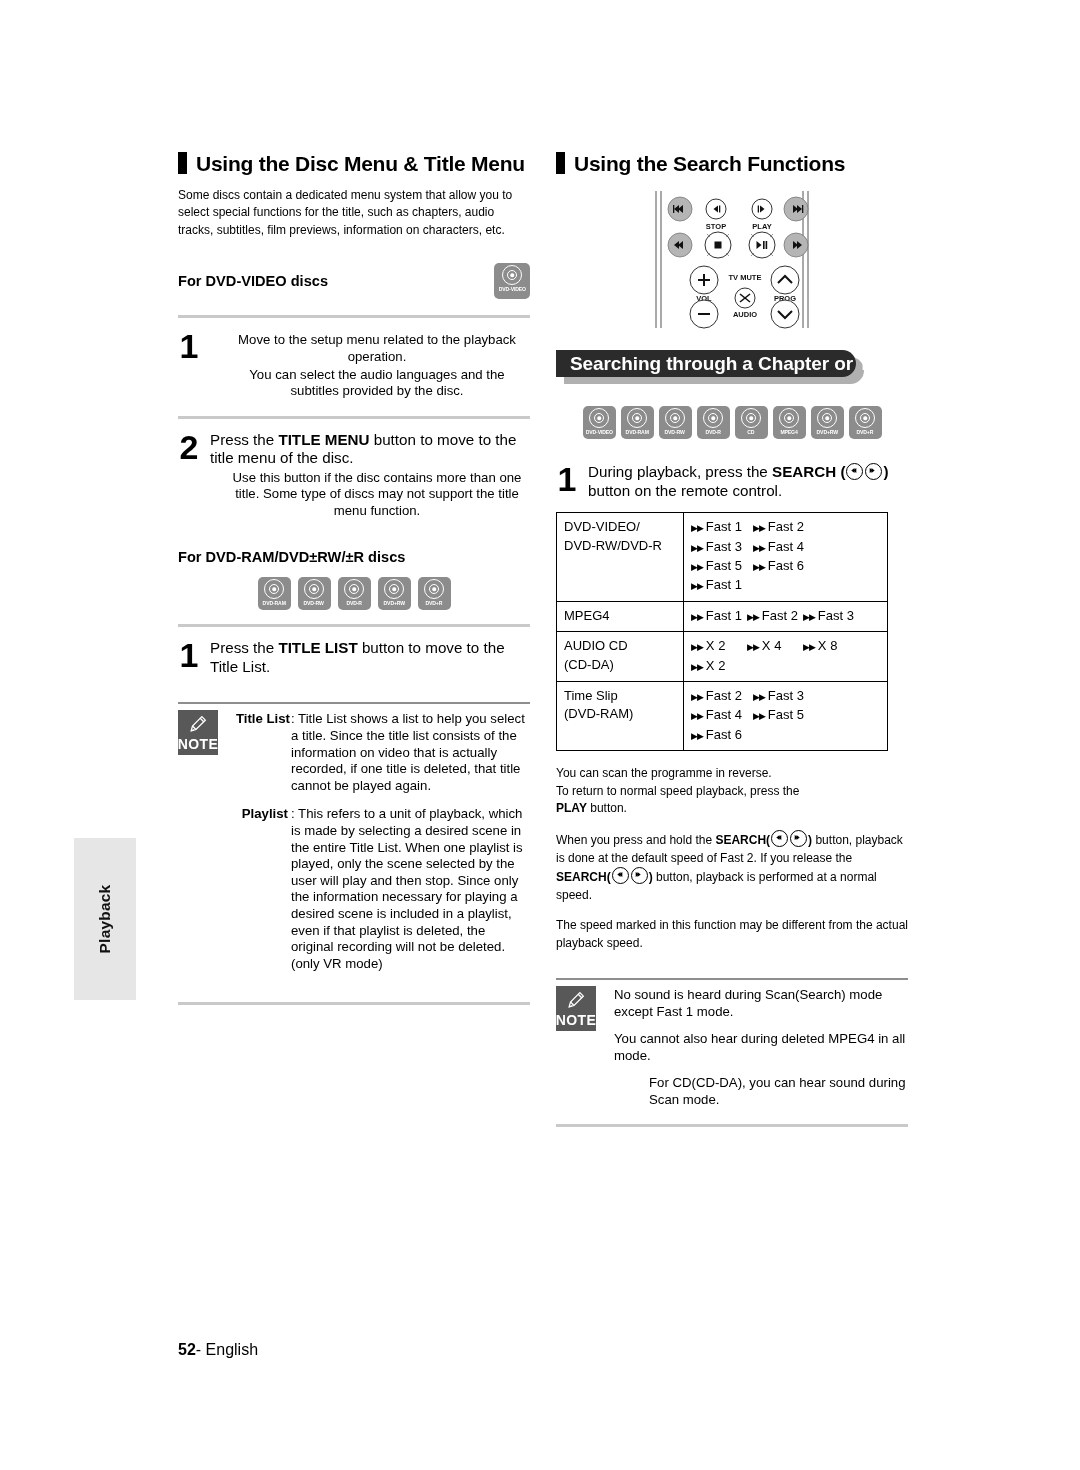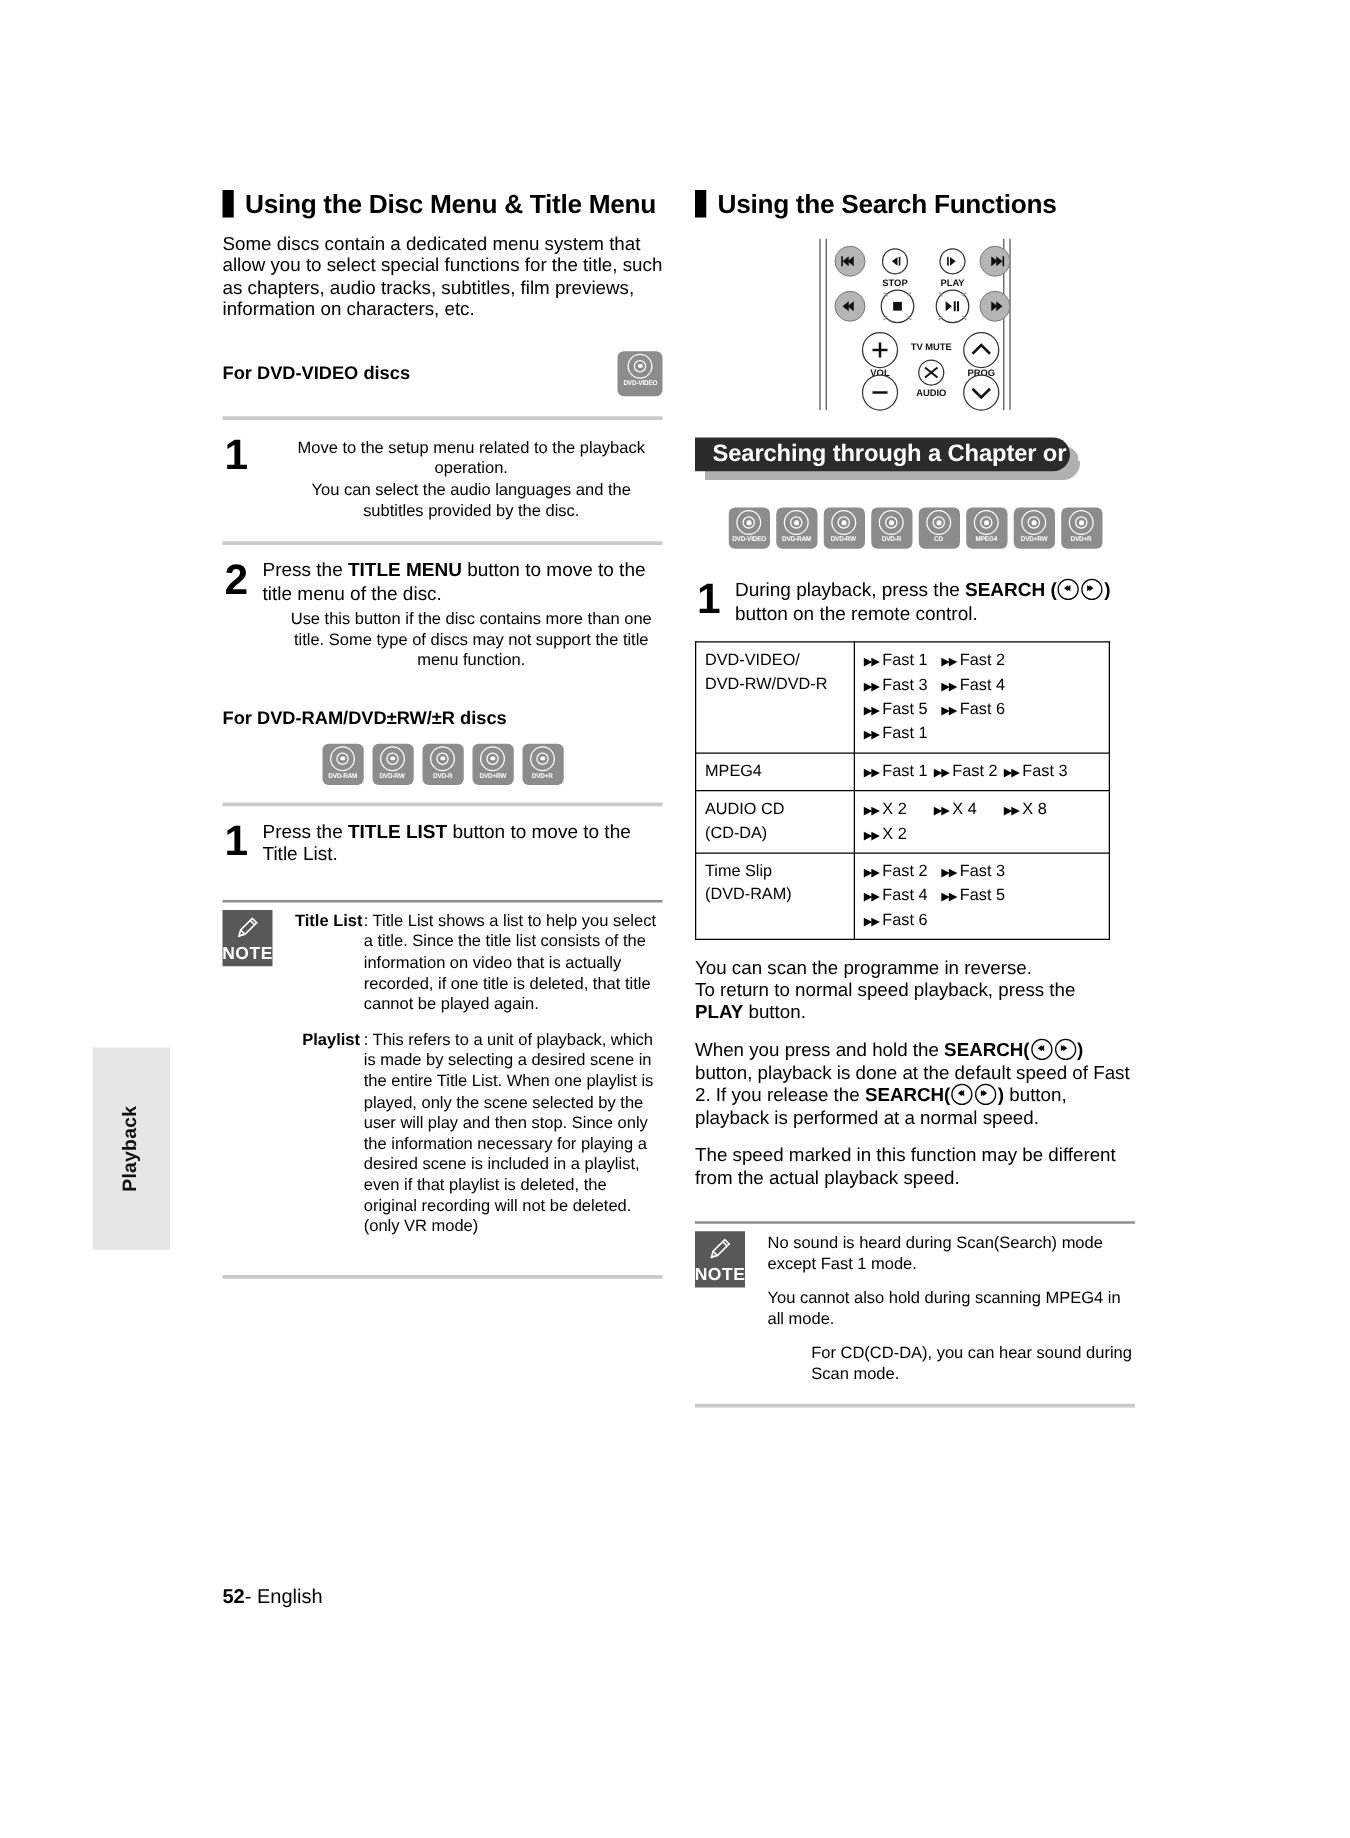--- a/index.html
+++ b/index.html
@@ -69,21 +69,21 @@
     font-size: 21px;
     font-weight: bold;
     letter-spacing: -0.25px;
     line-height: 1;
     white-space: nowrap;
   }
 
   
   p.body {
     margin: 0 0 6px 0;
-    font-size: 15px;
+    font-size: 12px;
     line-height: 17.4px;
   }
   .sub-head {
     font-size: 14.6px;
     font-weight: bold;
     margin: 22px 0 0 0;
   }
   .sub-head-row {
     display: flex;
     align-items: center;
@@ -318,21 +318,21 @@
     position: relative;
     vertical-align: -3px;
     margin: 0 1px;
   }
   .sbtn svg { position: absolute; left: 0; top: 0; }
 
   
   .footer {
     position: absolute;
     left: 178px;
-    top: 1269px;
+    top: 1341px;
     font-size: 16px;
   }
   .footer .pnum { font-weight: bold; }
 </style>
 </head>
 <body>
 
 <div id="page">
 
   <div class="side-tab">
@@ -664,21 +664,21 @@
             <path d="M4.5 19.5 L6 14.2 L16.2 4.0 L20.0 7.8 L9.8 18.0 Z"></path>
             <path d="M6 14.2 L9.8 18.0"></path>
             <path d="M4.5 19.5 L7.6 18.4"></path>
             <path d="M14.4 5.8 L18.2 9.6"></path>
           </g>
         </svg>
         <span class="note-word">NOTE</span>
       </div>
       <div class="note-body">
         <p>No sound is heard during Scan(Search) mode except Fast 1 mode.</p>
-        <p>You cannot also hold during scanning MPEG4 in all mode.</p>
+        <p>You cannot also hear during deleted MPEG4 in all mode.</p>
         <p>For CD(CD-DA), you can hear sound during Scan mode.</p>
       </div>
     </div>
 
     <hr class="rule" style="margin-top:16px">
   </div>
 
   <div class="footer">
     <span class="pnum">52</span><span>- </span><span>English</span>
   </div>

